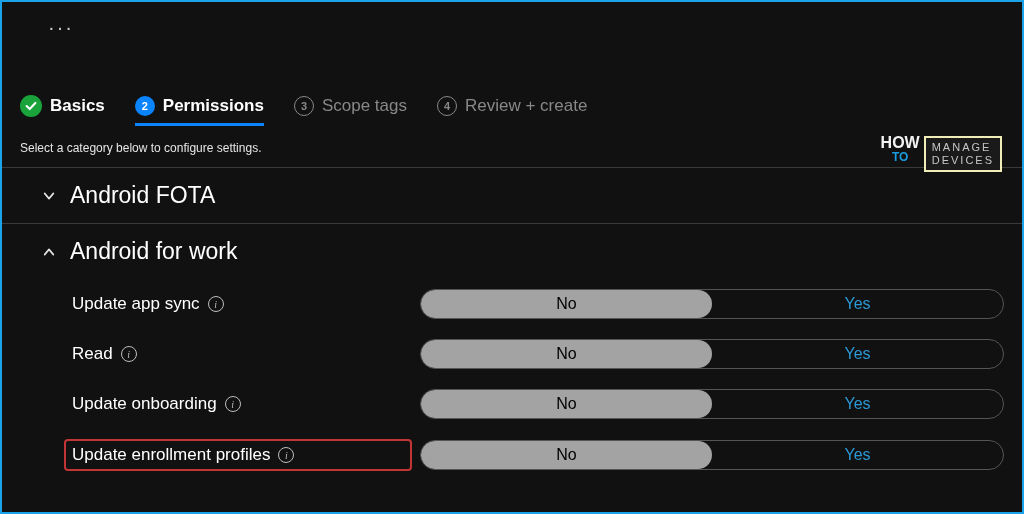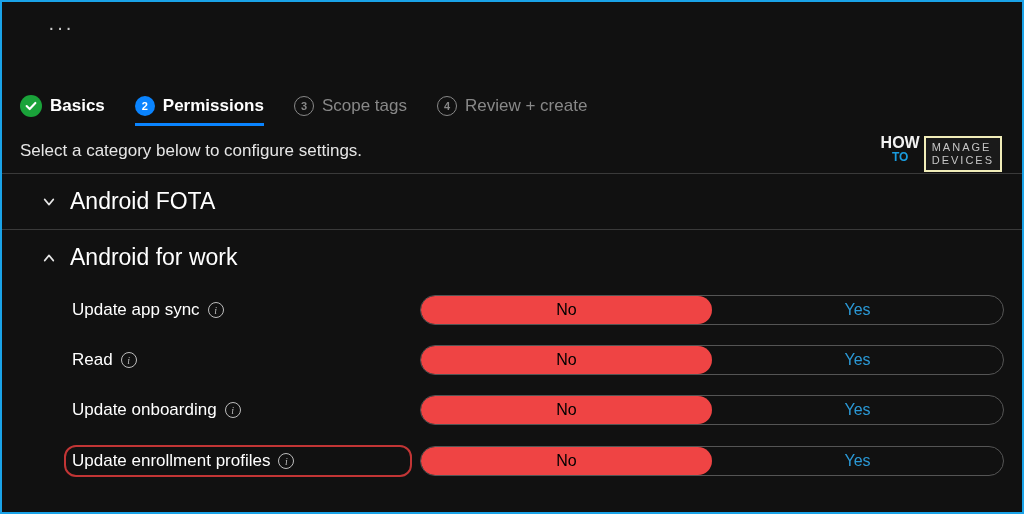--- a/index.html
+++ b/index.html
@@ -74,21 +74,21 @@
     background: #0a84ff;
     color: #ffffff;
   }
   .step-num-inactive {
     border: 1.5px solid #888888;
     color: #888888;
     background: transparent;
   }
   .instruction {
     padding: 14px 18px 12px 18px;
-    font-size: 17px;
+    font-size: 12px;
     color: #e6e6e6;
   }
   .section-divider {
     border-top: 1px solid #3a3a3a;
   }
   .category-row {
     display: flex;
     align-items: center;
     gap: 14px;
     padding: 14px 18px 14px 40px;
@@ -136,31 +136,31 @@
     max-width: 590px;
   }
   .toggle-opt {
     flex: 1;
     display: flex;
     align-items: center;
     justify-content: center;
     font-size: 16px;
   }
   .toggle-opt.selected {
-    background: #ef4444;
+    background: #a3a3a3;
     color: #000000;
     border-radius: 18px;
   }
   .toggle-opt.unselected {
     color: #2b99d6;
     background: transparent;
   }
   .highlight-box {
     border: 2px solid #c23535;
-    border-radius: 12px;
+    border-radius: 4px;
     margin-left: -8px;
     padding: 4px 8px 4px 6px;
   }
   .watermark {
     position: absolute;
     top: 134px;
     right: 20px;
     display: flex;
     align-items: stretch;
     gap: 4px;

